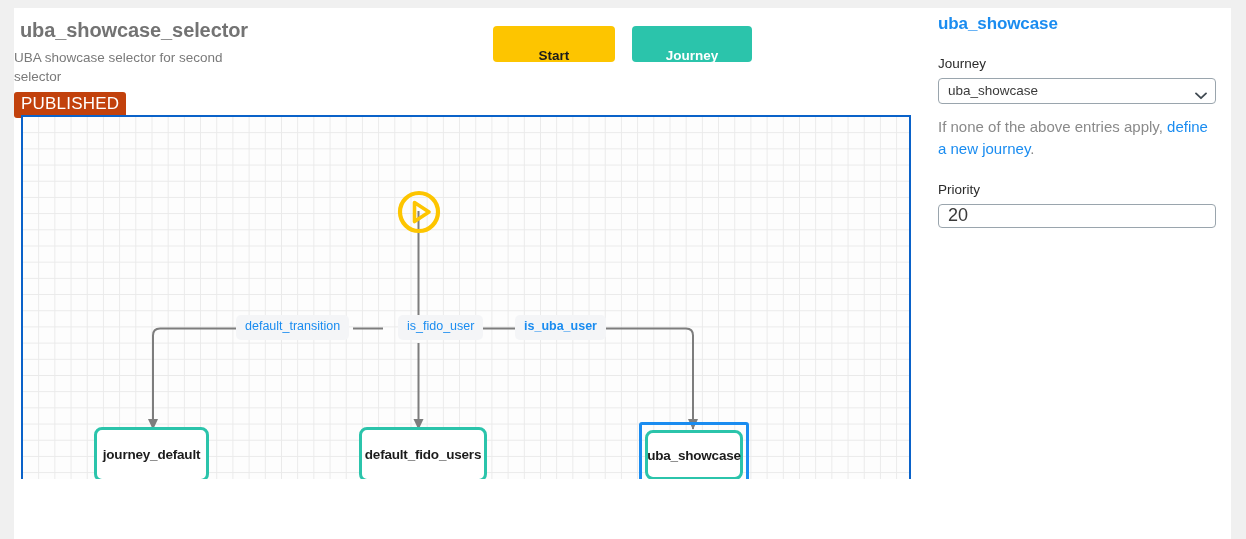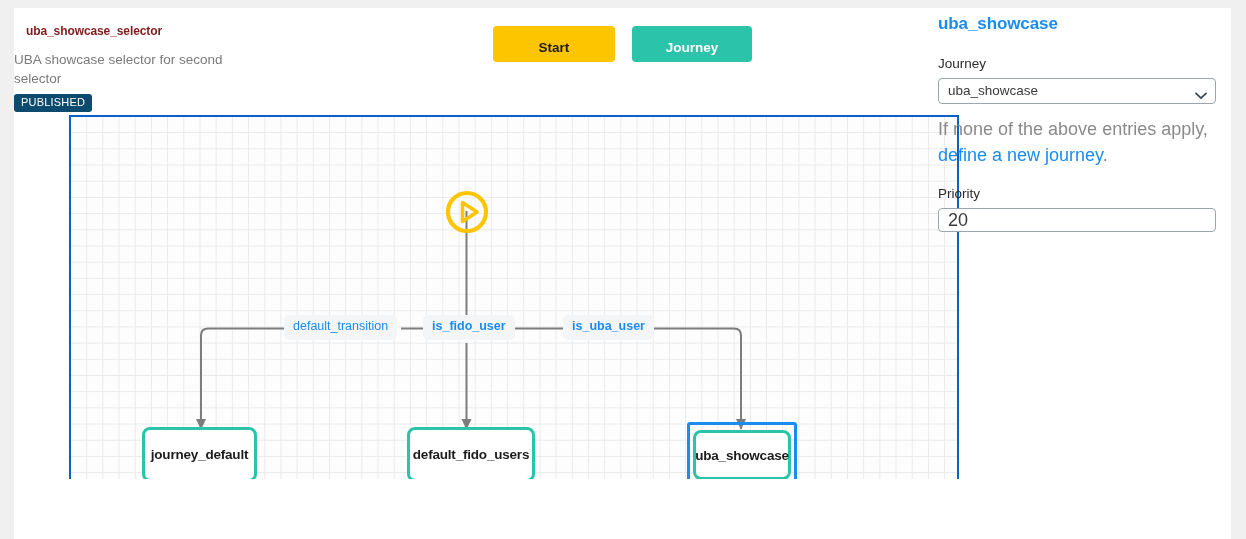--- a/index.html
+++ b/index.html
@@ -29,62 +29,62 @@
   }
 
   
   .header {
     position: absolute;
     left: 14px;
     top: 12px;
     width: 270px;
   }
   .header-title {
-    font-size: 12px;
+    font-size: 20px;
     font-weight: bold;
-    color: #7f1d1d;
+    color: #737373;
     letter-spacing: -0.1px;
     line-height: 1.25;
-    margin: 12px;
+    margin: 6px;
   }
   .header-subtitle {
     font-size: 13.5px;
     color: #7a7a7a;
     line-height: 1.38;
     margin: 3px 0 0 0;
     max-width: 232px;
   }
   .badge {
     display: inline-block;
     margin-top: 6px;
     padding: 2px 7px 3px 7px;
-    background: #0c4a6e;
+    background: #c2410c;
     color: #ffffff;
-    font-size: 11px;
+    font-size: 17px;
     letter-spacing: 0.2px;
     border-radius: 3px;
     line-height: 1.2;
   }
 
   
   .btn-row {
     position: absolute;
     left: 493px;
     top: 26px;
     display: flex;
     gap: 17px;
   }
   .btn {
     border: none;
     border-radius: 4px;
     font-size: 13.5px;
     font-weight: bold;
     cursor: pointer;
     font-family: "Liberation Sans", sans-serif;
-    padding: 4px;
+    padding: 12px;
     height: 36px;
     line-height: 36px;
     text-align: center;
   }
   .btn-start {
     width: 122px;
     background: #fdc500;
     color: #1c1c1c;
   }
   .btn-journey {
@@ -103,21 +103,20 @@
     box-sizing: border-box;
     border: 2px solid #0a62c9;
     border-bottom: none;
     background-color: #fdfdfd;
     background-image:
       linear-gradient(to right, #eaeaea 1px, transparent 1px),
       linear-gradient(to bottom, #eaeaea 1px, transparent 1px);
     background-size: 16.2px 16.2px;
     background-position: -1px -1px;
     overflow: hidden;
-    margin-left: 48px;
   }
   .canvas-svg {
     position: absolute;
     left: 0;
     top: 0;
     width: 886px;
     height: 422px;
   }
 
   
@@ -206,32 +205,32 @@
     cursor: pointer;
     line-height: 24px;
   }
   .select-chevron {
     position: absolute;
     right: 9px;
     top: 8px;
     pointer-events: none;
   }
   .helper-text {
-    font-size: 18px;
+    font-size: 15px;
     color: #8a8a8a;
     line-height: 1.45;
     margin-top: 12px;
     max-width: 280px;
   }
   .helper-text a {
     color: #1a8cf0;
     text-decoration: none;
   }
   .field-block-2 {
-    margin-top: 16px;
+    margin-top: 22px;
   }
   input.field-input {
     box-sizing: border-box;
     width: 278px;
     height: 24px;
     padding: 0 9px;
     font-size: 18px;
     color: #3a3a3a;
     font-family: "Liberation Sans", sans-serif;
     border: 1px solid #9aa5ad;
@@ -290,21 +289,21 @@
     </svg>
 
     <div class="start-node" style="left:373px; top:72px;">
       <svg width="46" height="46" viewBox="0 0 46 46">
         <circle cx="23" cy="23" r="19" fill="none" stroke="#fdc500" stroke-width="4.2"></circle>
         <path d="M18.5 13.5 L33 23 L18.5 32.5 Z" fill="none" stroke="#fdc500" stroke-width="3.6" stroke-linejoin="round"></path>
       </svg>
     </div>
 
     <div class="edge-label" style="left:213px; top:198px;">default_transition</div>
-    <div class="edge-label" style="left:352px; top:198px;font-weight:bold;">is_fido_user</div>
+    <div class="edge-label" style="left:375px; top:198px;">is_fido_user</div>
     <div class="edge-label" style="left:492px; top:198px;font-weight:bold;">is_uba_user</div>
 
     <div class="node" style="left:71px; top:310px; width:115px; height:55px;">journey_default</div>
 
     <div class="node" style="left:336px; top:310px; width:128px; height:55px;">default_fido_users</div>
 
     <div class="node-sel-ring" style="left:616px; top:305px; width:110px; height:66px;">
       <div class="node" style="left:3px; top:5px; width:98px; height:50px;">uba_showcase</div>
     </div>
 

